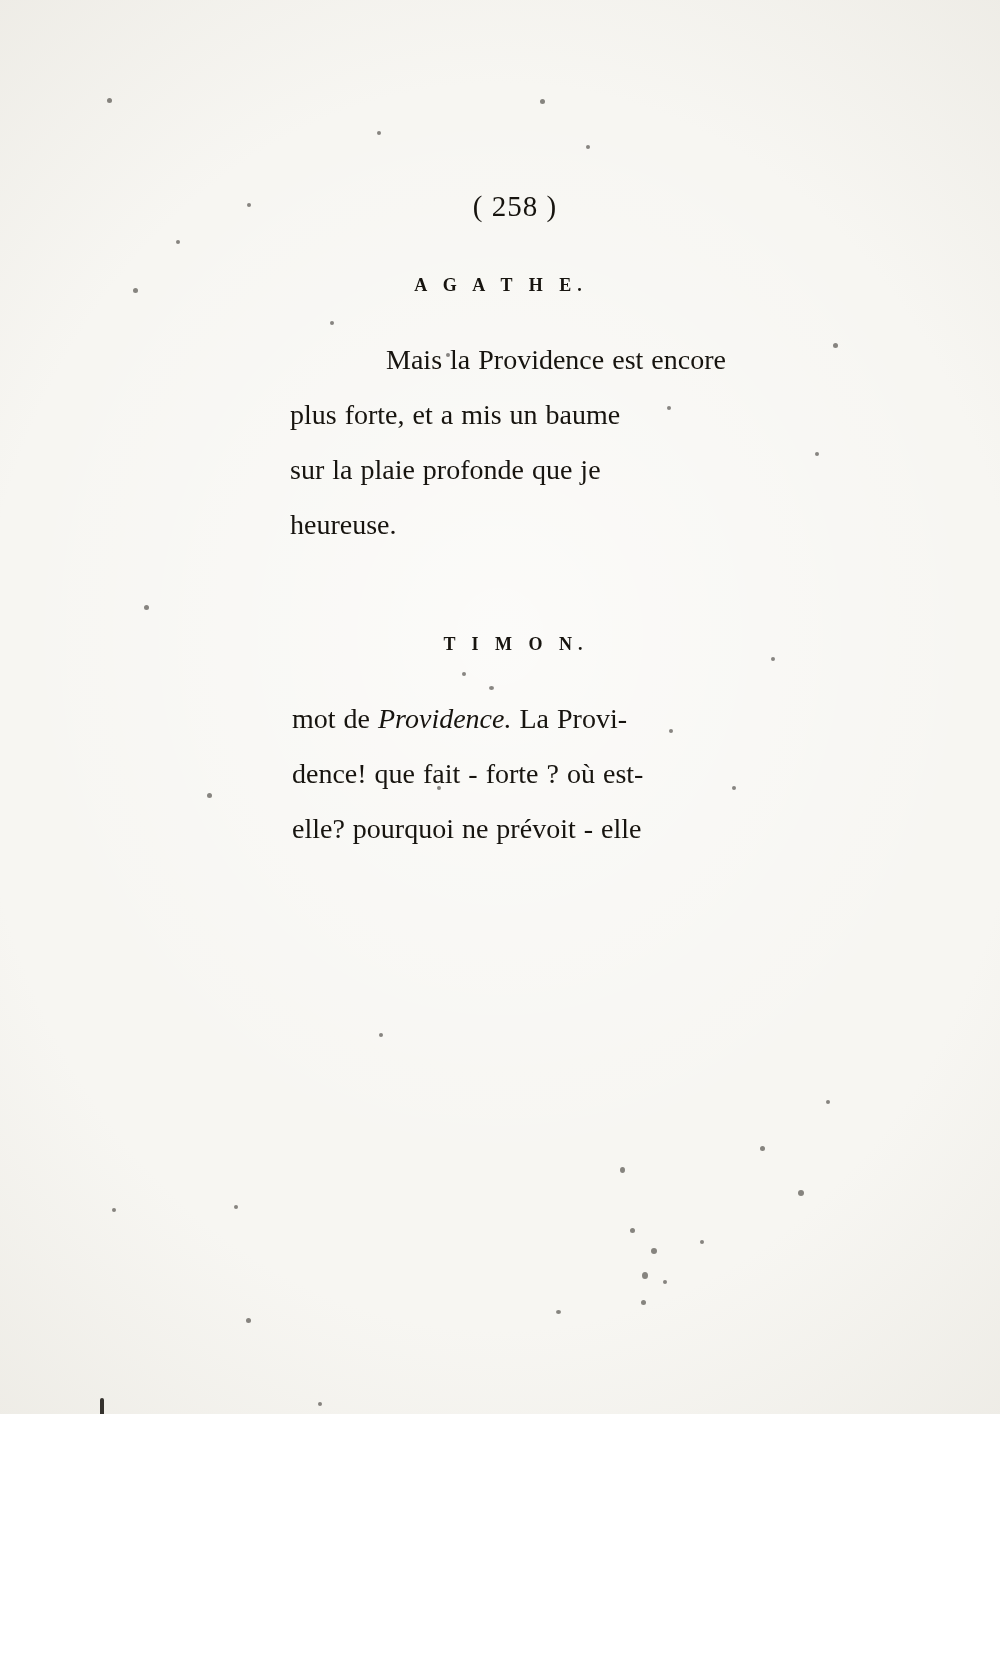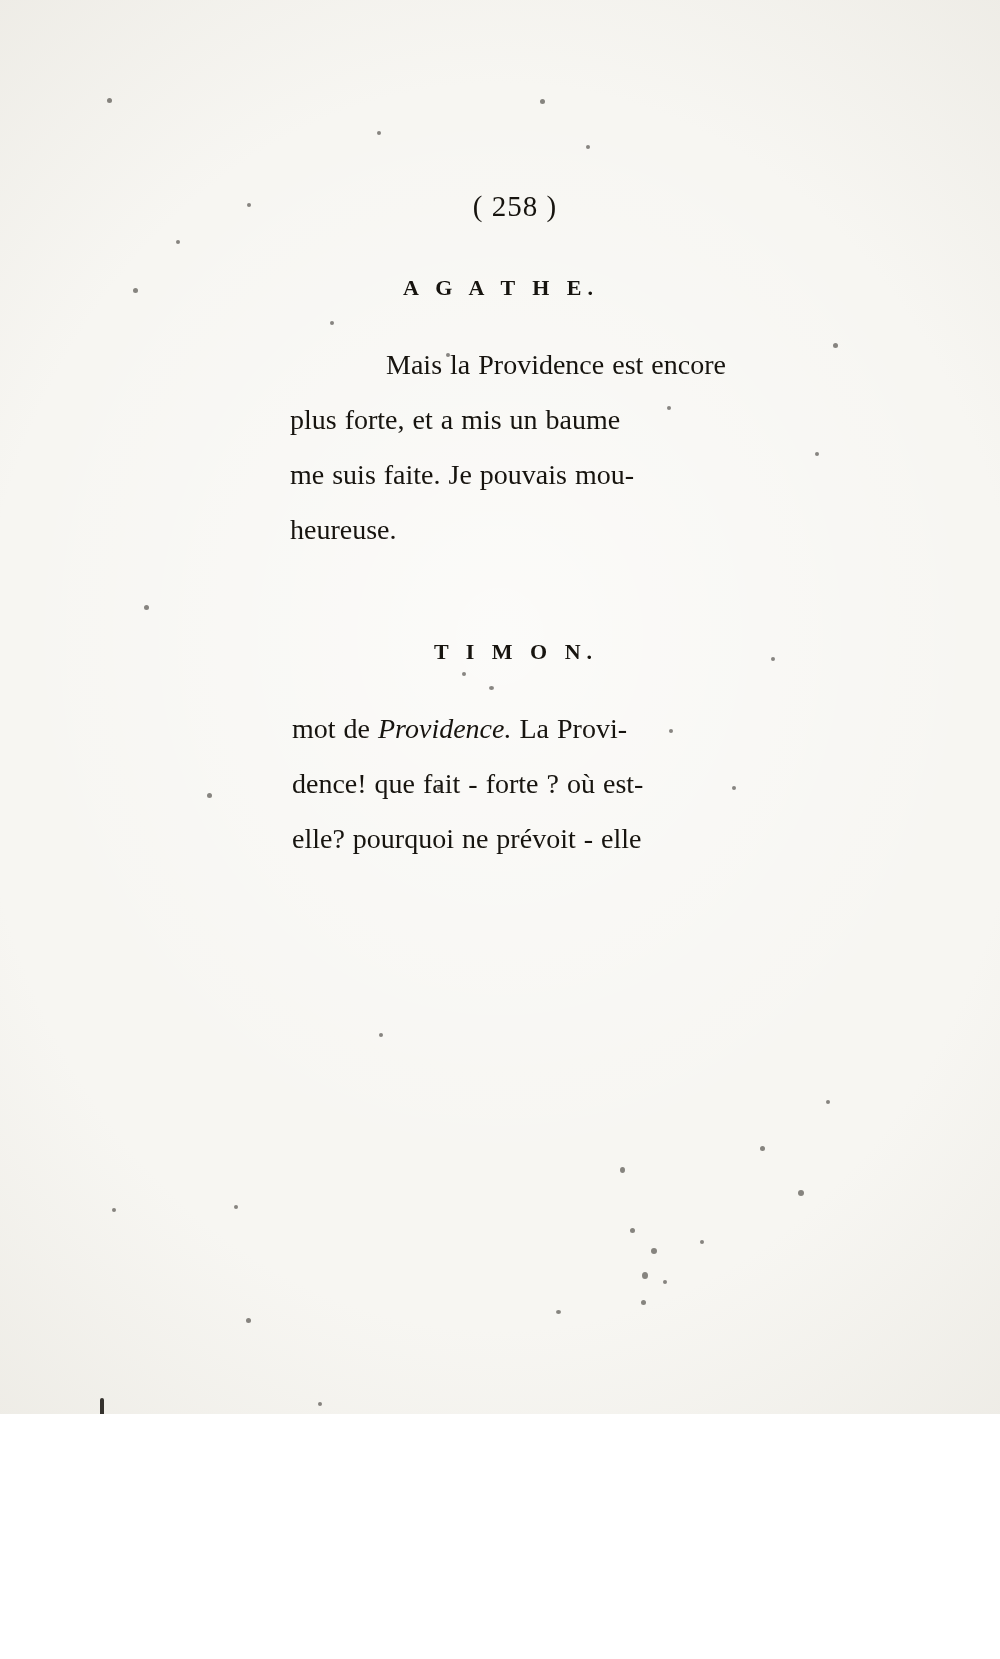--- a/index.html
+++ b/index.html
@@ -40,21 +40,21 @@
   }
   .folio {
     text-align: center;
     font-size: 29px;
     letter-spacing: 1px;
     margin-bottom: 52px;
     font-family: "Liberation Serif", serif;
   }
   .speaker {
     text-align: center;
-    font-size: 22px;
+    font-size: 18px;
     font-weight: bold;
     letter-spacing: 6px;
     margin: 0 0 36px 0;
     font-family: "Liberation Serif", serif;
   }
   .speaker-1 { margin-left: -28px; }
   .speaker-2 { margin-top: 82px; margin-left: 2px; }
   .para {
     font-size: 28px;
     line-height: 55px;
@@ -140,21 +140,21 @@
 
     <div class="folio">( 258 )</div>
 
     <div class="speaker speaker-1">A G A T H E.</div>
 
     <div class="para p1">
       <span class="jl first">
           <span>Mais la Providence est encore</span>
         </span>
       <span class="line">plus forte, et a mis un baume</span>
-      <span class="line">me suis faite. Je pouvais mou-</span>
+      <span class="line">sur la plaie profonde que je</span>
       <span class="line">heureuse.</span>
     </div>
 
     <div class="speaker speaker-2">T I M O N.</div>
 
     <div class="para p2">
       <span class="line">mot de <em>Providence.</em> La Provi-</span>
       <span class="line">dence! que fait - forte ? où est-</span>
       <span class="line">elle? pourquoi ne prévoit - elle</span>
     </div>

